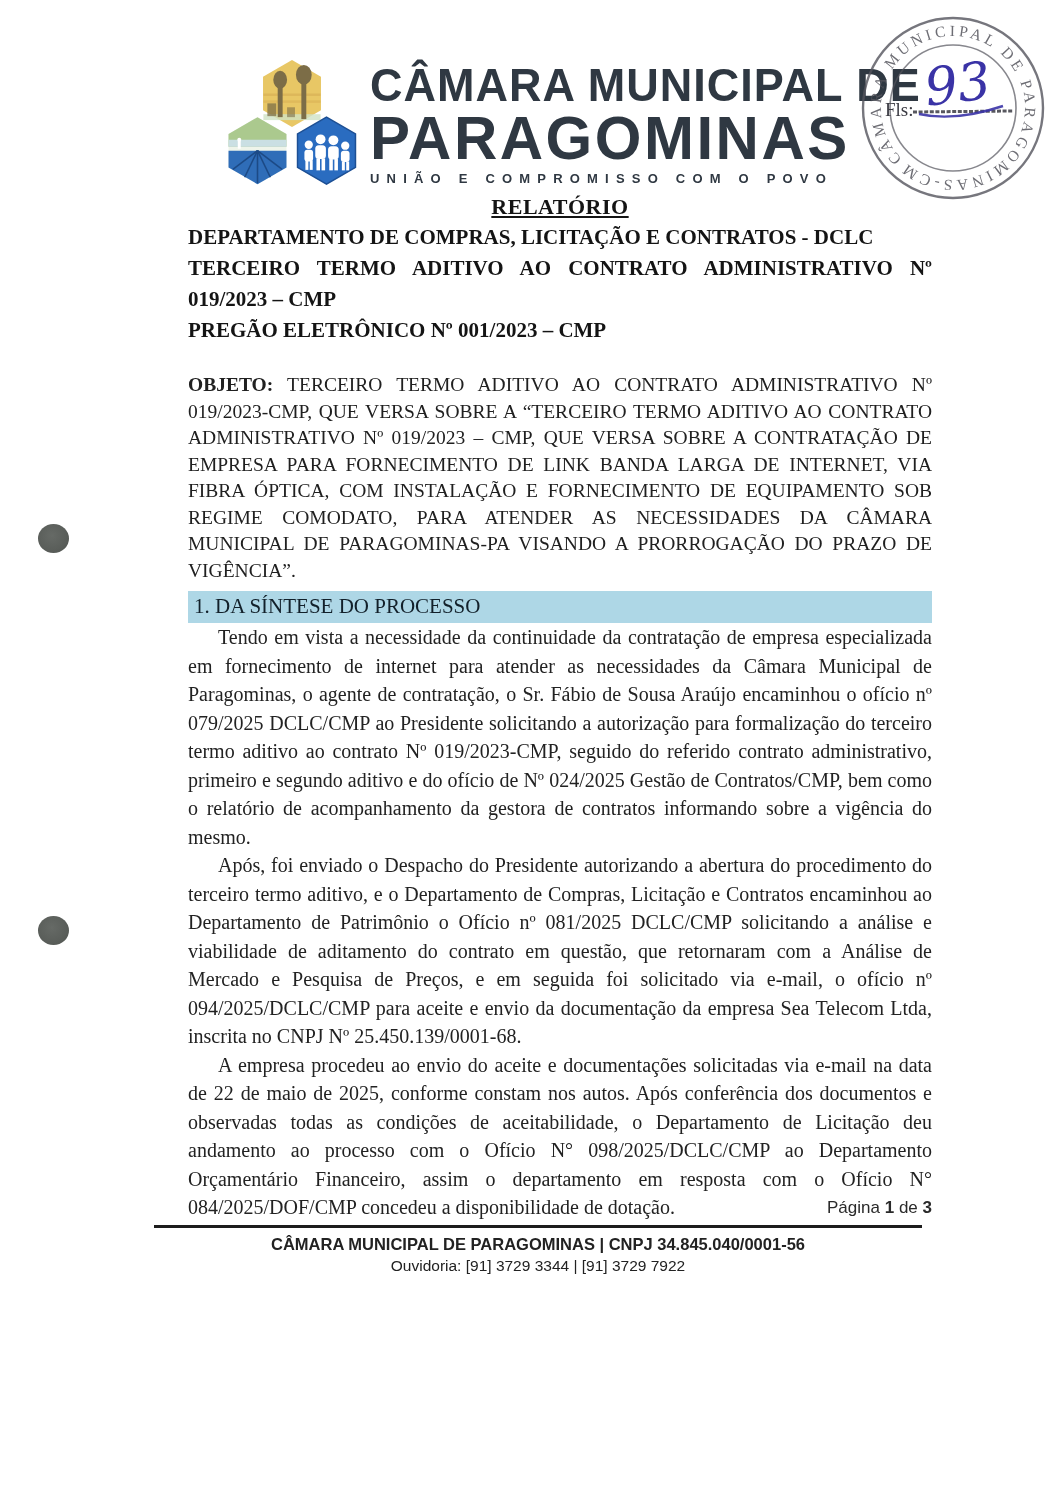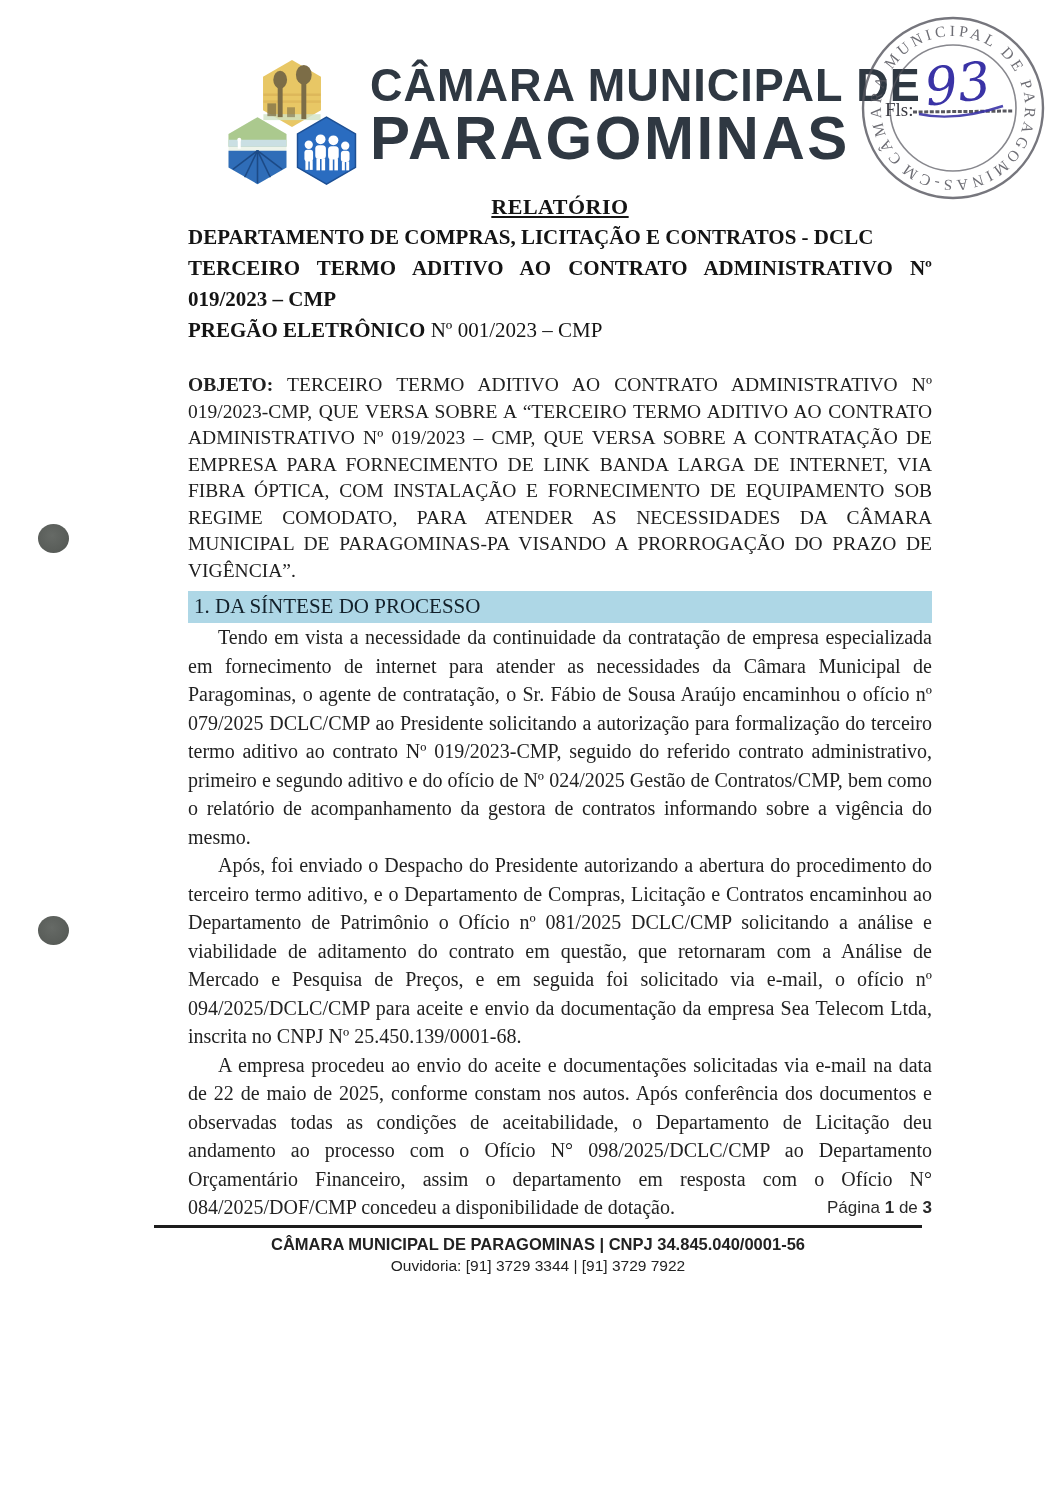--- a/index.html
+++ b/index.html
@@ -70,21 +70,21 @@
   
   .doc{position:absolute;left:188px;top:192px;width:744px;}
   .doc-title{
     text-align:center;font-size:22px;font-weight:bold;
     text-decoration:underline;letter-spacing:.5px;line-height:30px;color:#141414;
   }
   .head-line{
     font-size:21px;font-weight:bold;line-height:31px;color:#141414;
     text-align:justify;
   }
-  .pregao-rest{font-weight:normal;}
+  .pregao-rest{font-weight:bold;}
   .objeto{
     margin-top:26px;font-size:19.5px;line-height:26.5px;
     text-align:justify;color:#202020;
   }
   .objeto .b{font-weight:bold;}
   .section-heading{
     margin-top:7px;background:var(--highlight,#aed7e6);
     font-size:21px;font-weight:normal;line-height:29px;
     padding:1px 6px 2px 6px;color:#12202a;
   }
@@ -164,20 +164,21 @@
         <rect x="118" y="102.5" width="3.6" height="11.5"></rect>
         <circle cx="129" cy="89" r="4.2"></circle>
         <rect x="124.6" y="94" width="8.8" height="11.5" rx="3"></rect>
         <rect x="125.6" y="105" width="3" height="9"></rect>
         <rect x="130" y="105" width="3" height="9"></rect>
       </g>
     </svg>
     <div class="org-text">
       <div class="org-line1">CÂMARA MUNICIPAL DE</div>
       <div class="org-line2">PARAGOMINAS</div>
+      <div class="org-tagline">UNIÃO E COMPROMISSO COM O POVO</div>
     </div>
   </header>
 
   <div class="stamp">
     <svg viewBox="0 0 200 200" aria-hidden="true">
       <circle cx="100" cy="100" r="90" fill="none" stroke="var(--stamp-ink,#54545c)" stroke-width="2.4" opacity="0.8"></circle>
       <circle cx="100" cy="100" r="63" fill="none" stroke="var(--stamp-ink,#54545c)" stroke-width="1.6" opacity="0.7"></circle>
       <defs>
         <path id="ringpath" d="M 49.1,150.9 A 72,72 0 1 1 150.9,150.9 A 72,72 0 0 1 49.1,150.9" fill="none"></path>
       </defs>

